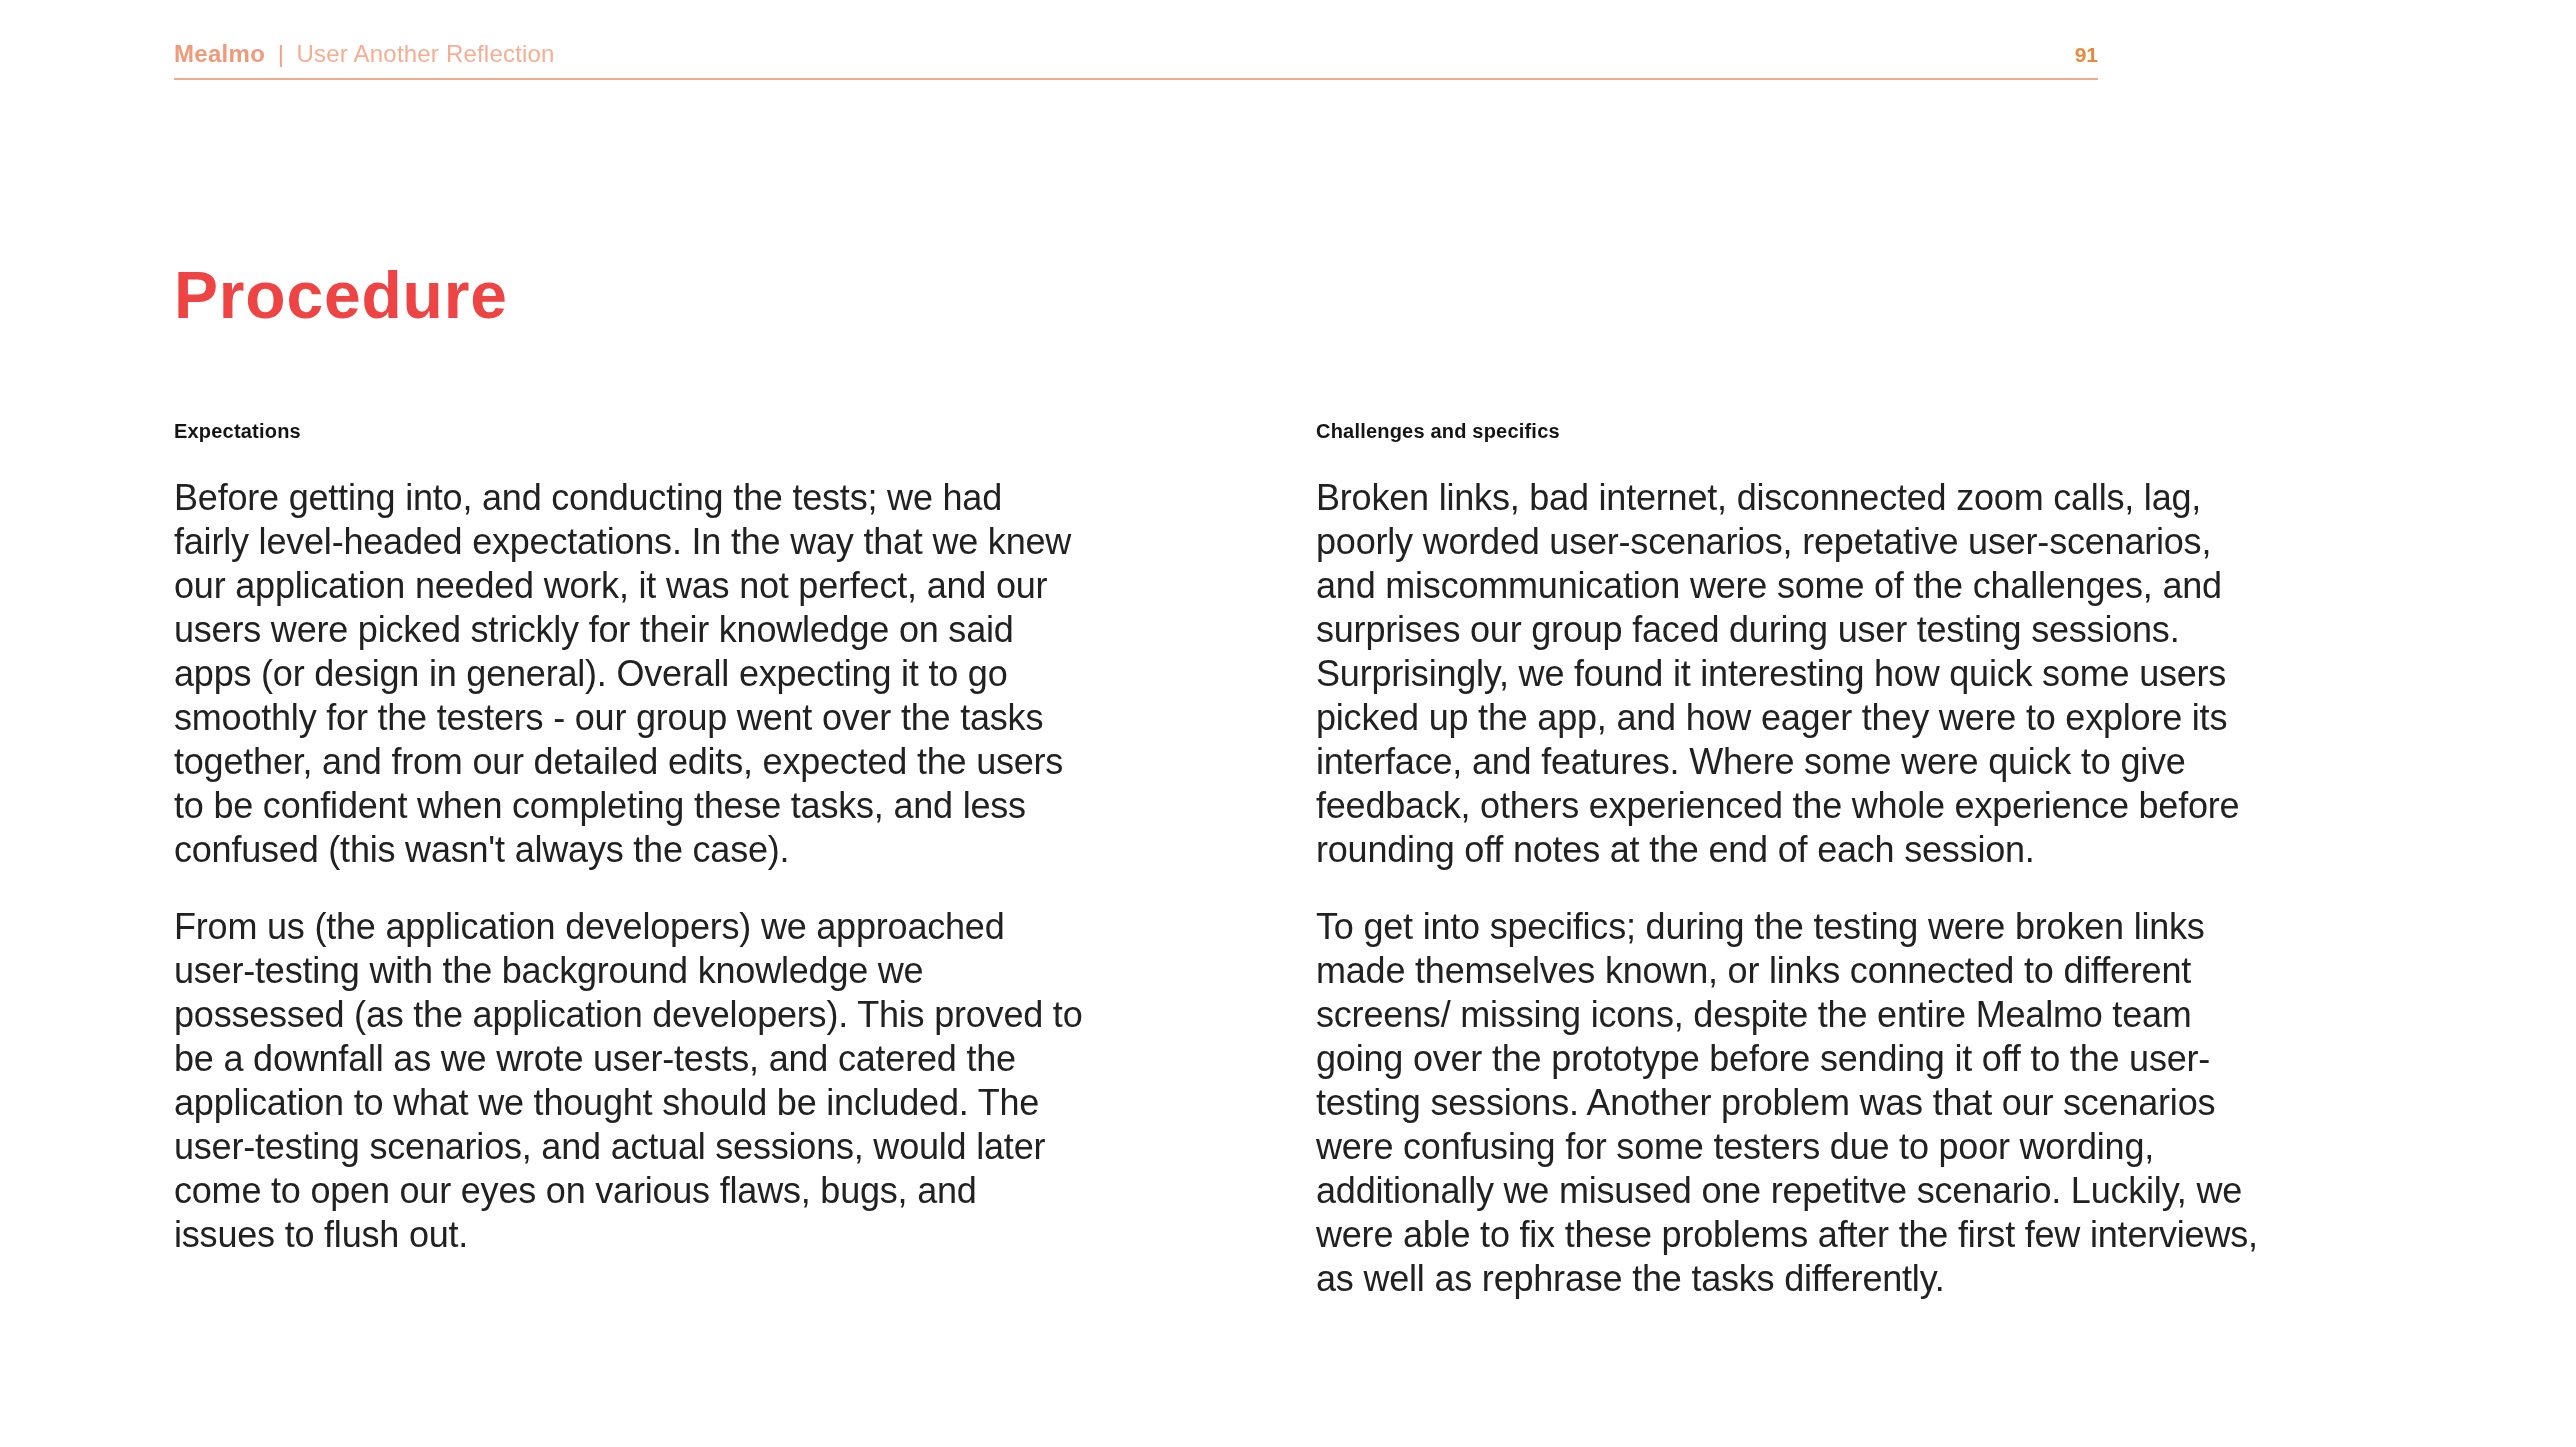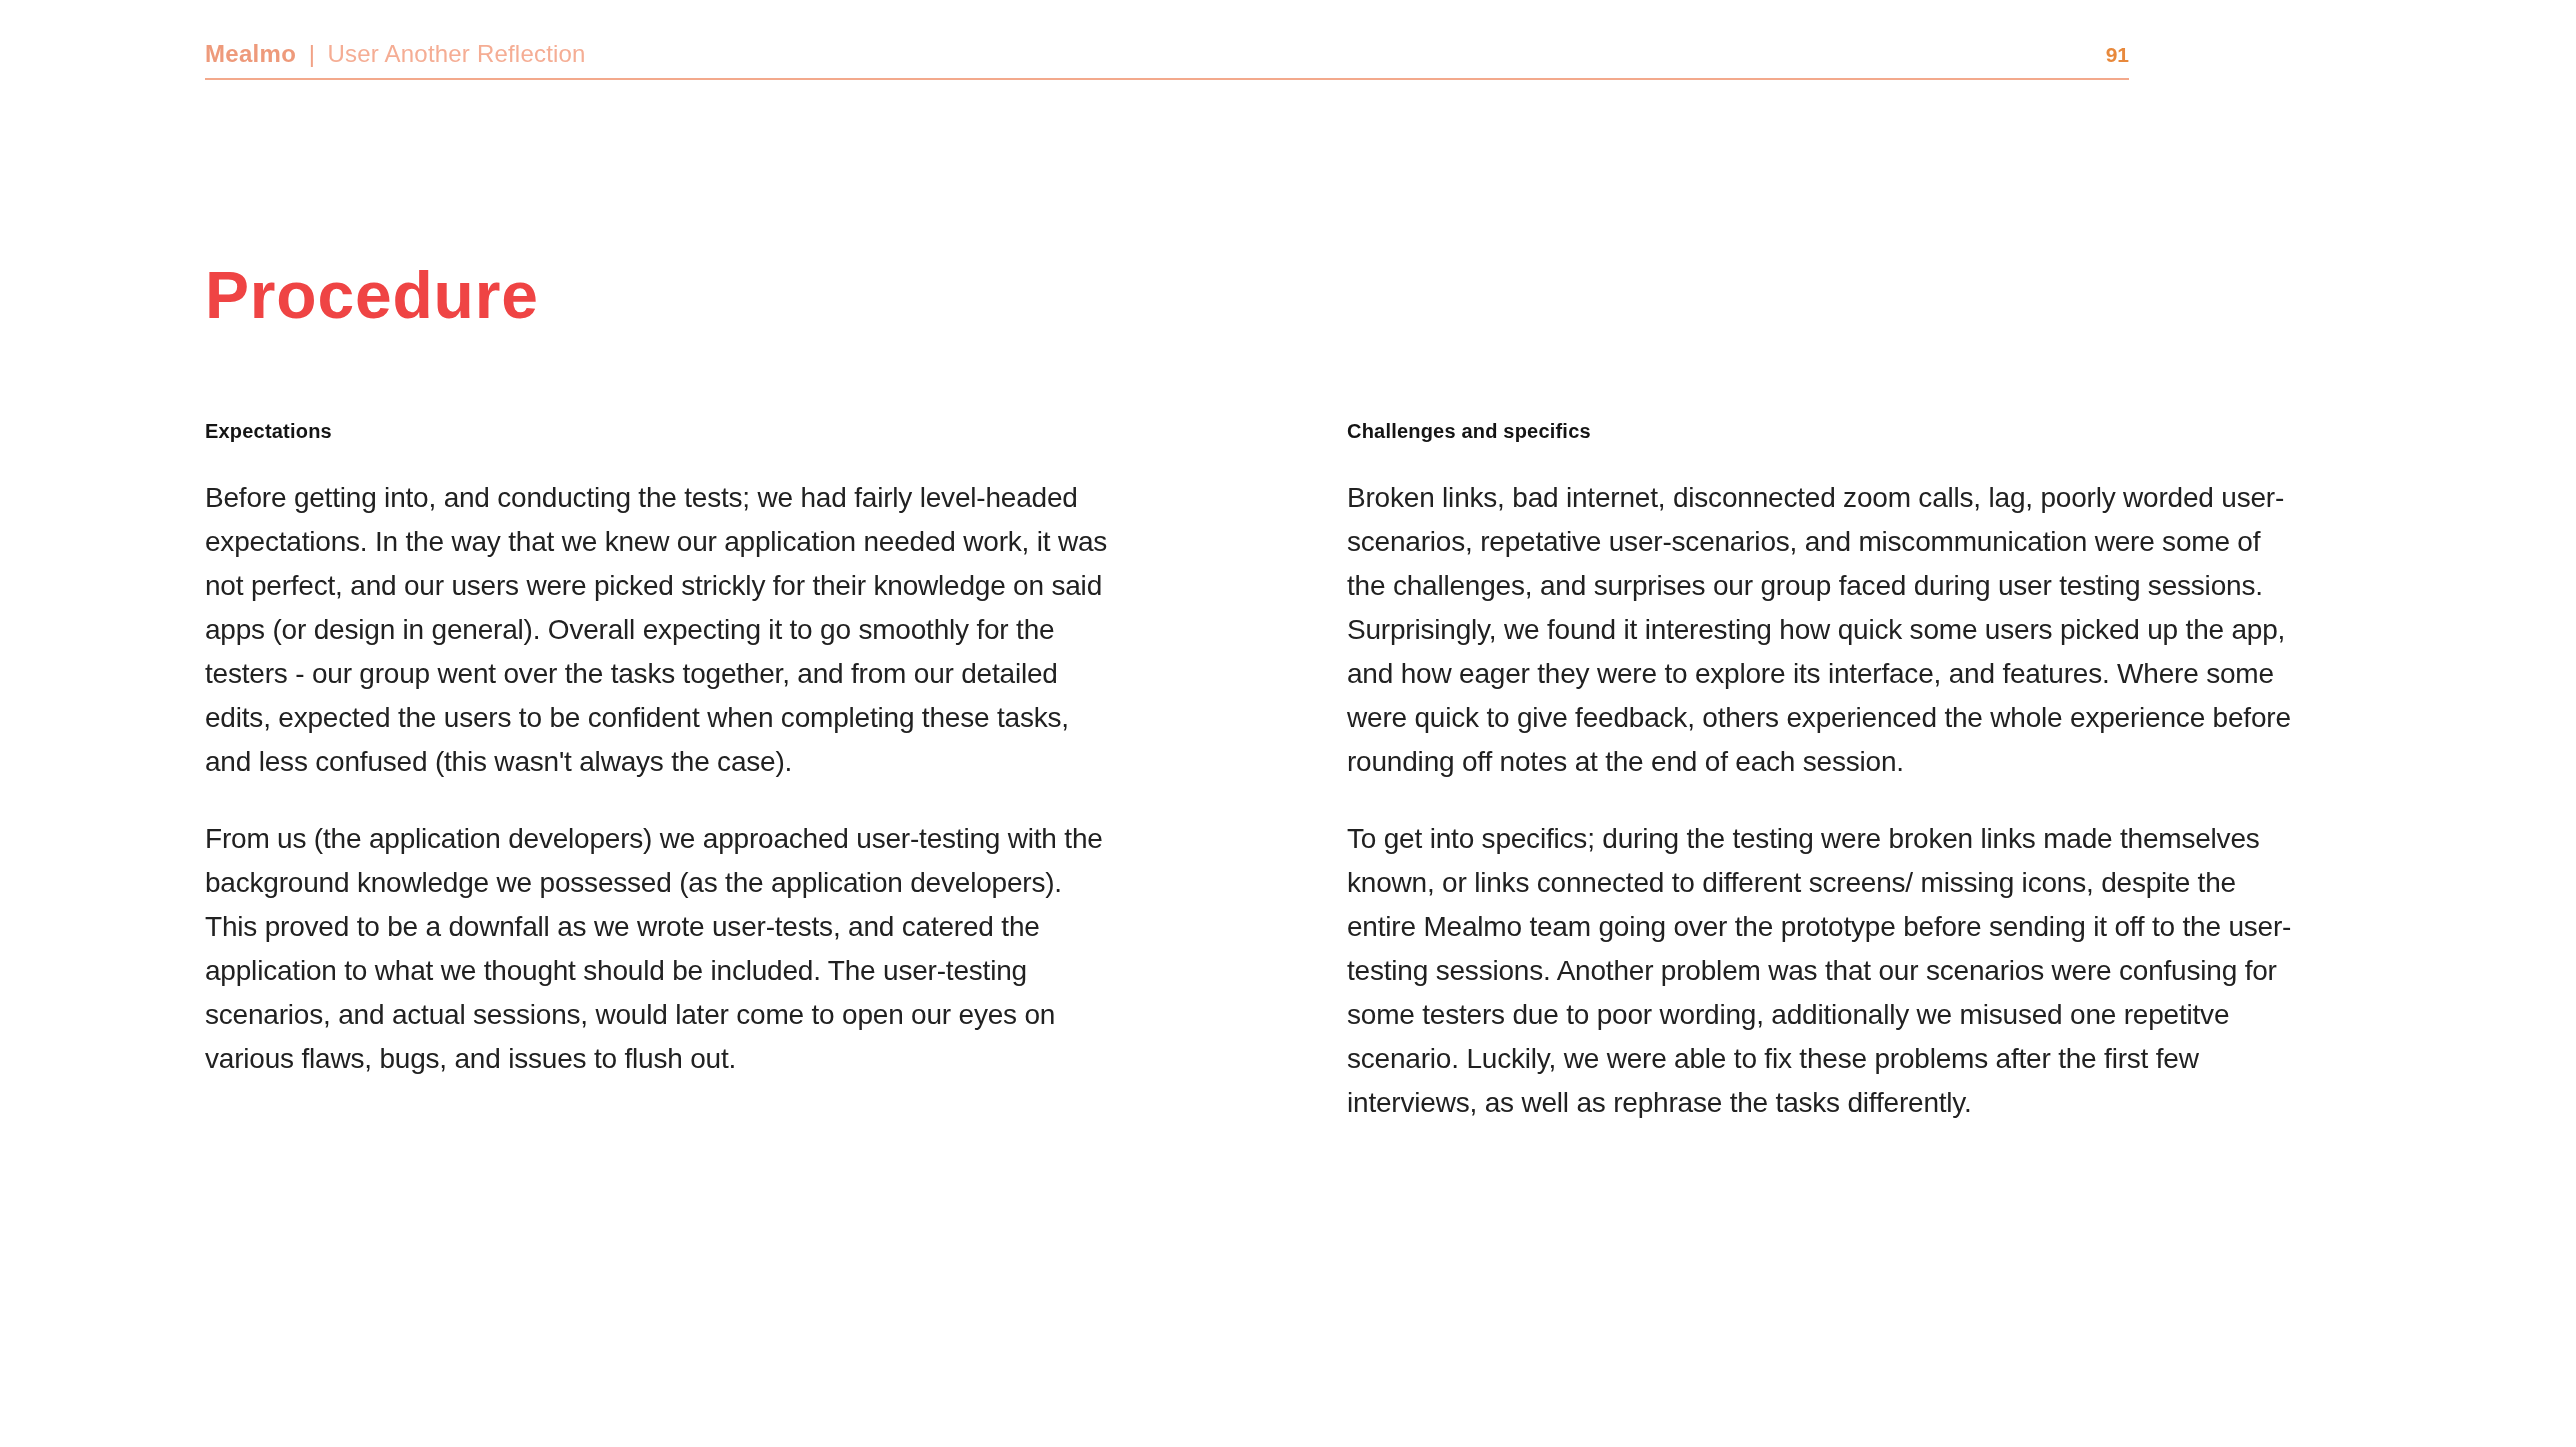--- a/index.html
+++ b/index.html
@@ -8,21 +8,20 @@
     width: 2576px;
     height: 1448px;
     background: #ffffff;
     font-family: "Liberation Sans", sans-serif;
     overflow: hidden;
   }
   .page {
     width: 2272px;
     height: 1448px;
     padding: 0 174px;
-    margin-left: 31px;
   }
   
   .header-row {
     display: flex;
     align-items: baseline;
     padding-top: 40px;
     font-size: 24px;
     line-height: 27px;
   }
   .brand {
@@ -71,21 +70,21 @@
   .col-heading {
     margin: 0 0 27px 0;
     font-size: 20px;
     line-height: 35px;
     font-weight: 700;
     color: #141414;
     letter-spacing: 0.2px;
   }
   .body-para {
     margin: 0;
-    font-size: 28px;
+    font-size: 36px;
     line-height: 44px;
     font-weight: 400;
     color: #212121;
     letter-spacing: -0.2px;
   }
   .body-para + .body-para { margin-top: 33px; }
 </style>
 </head>
 <body>
 

